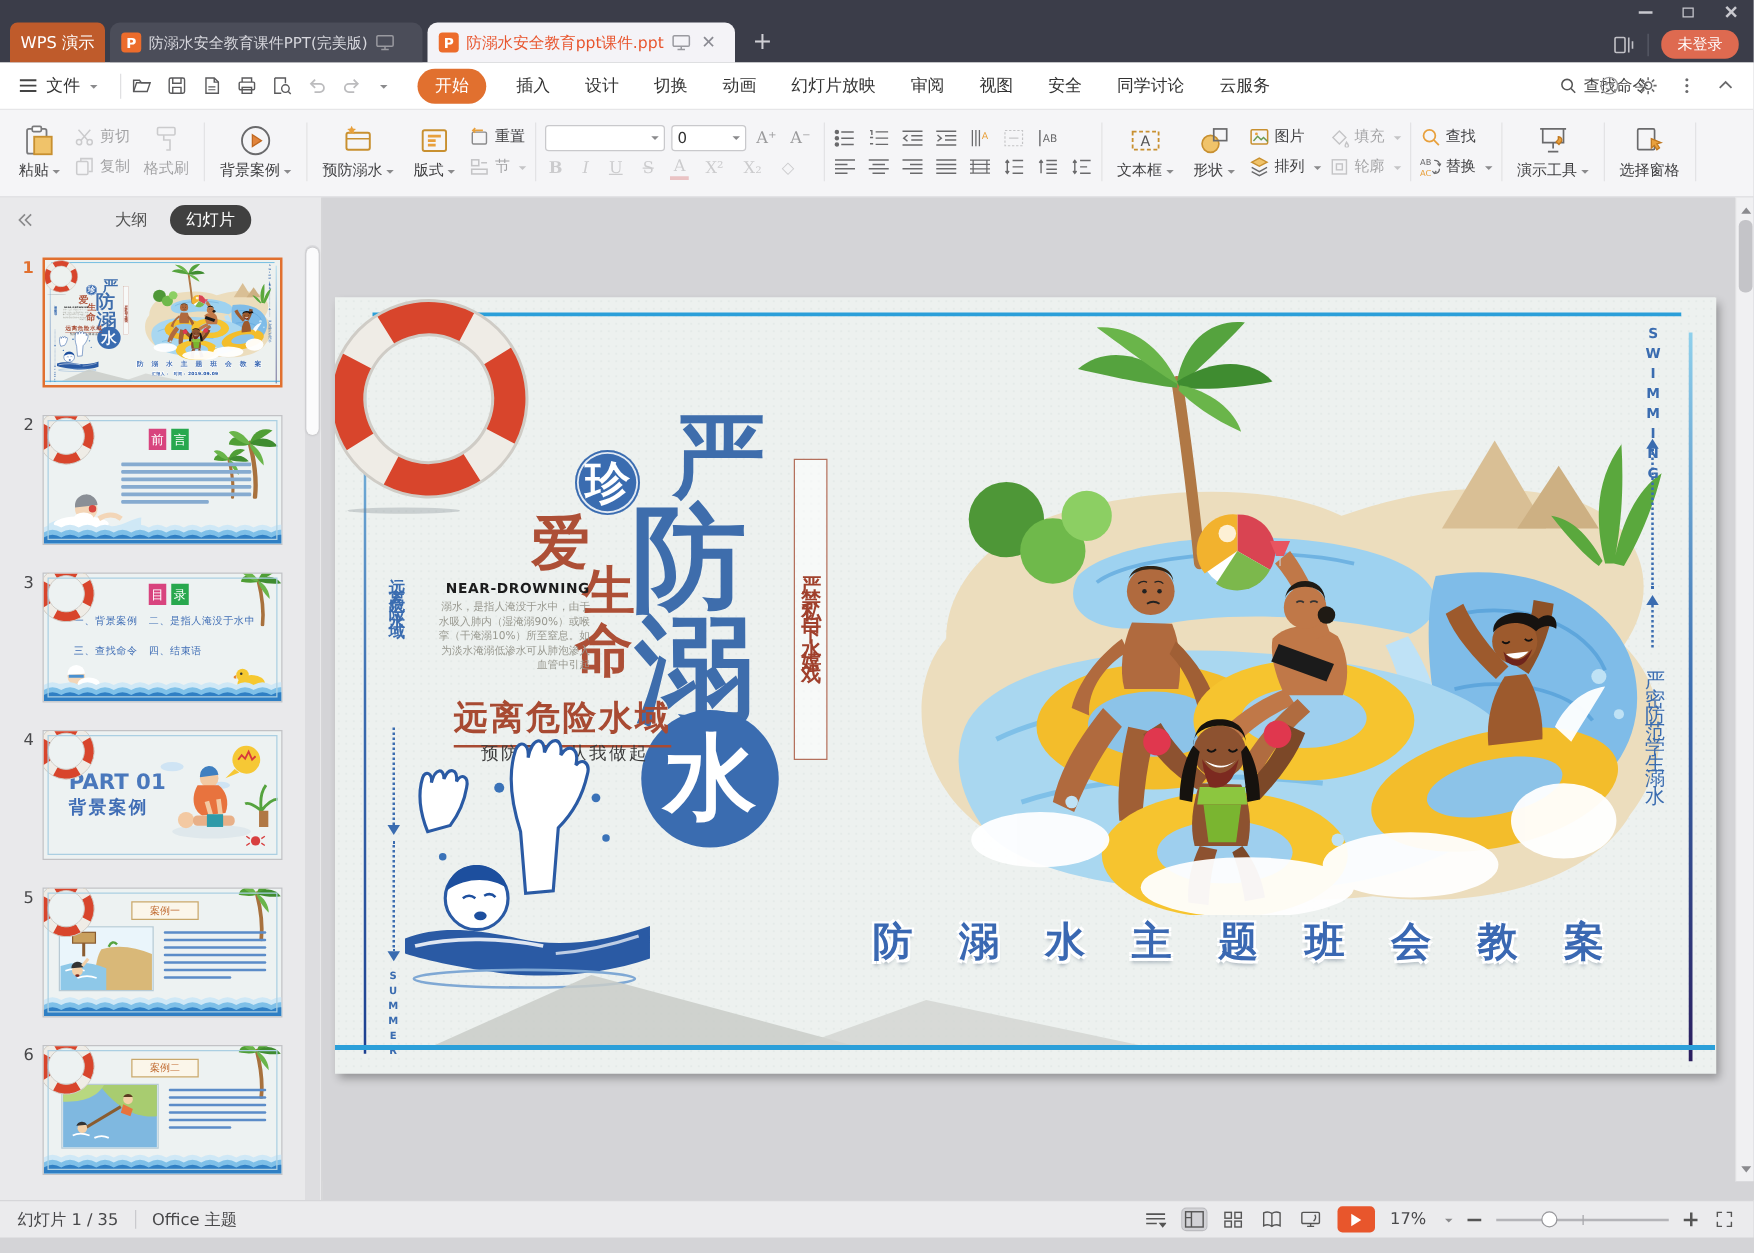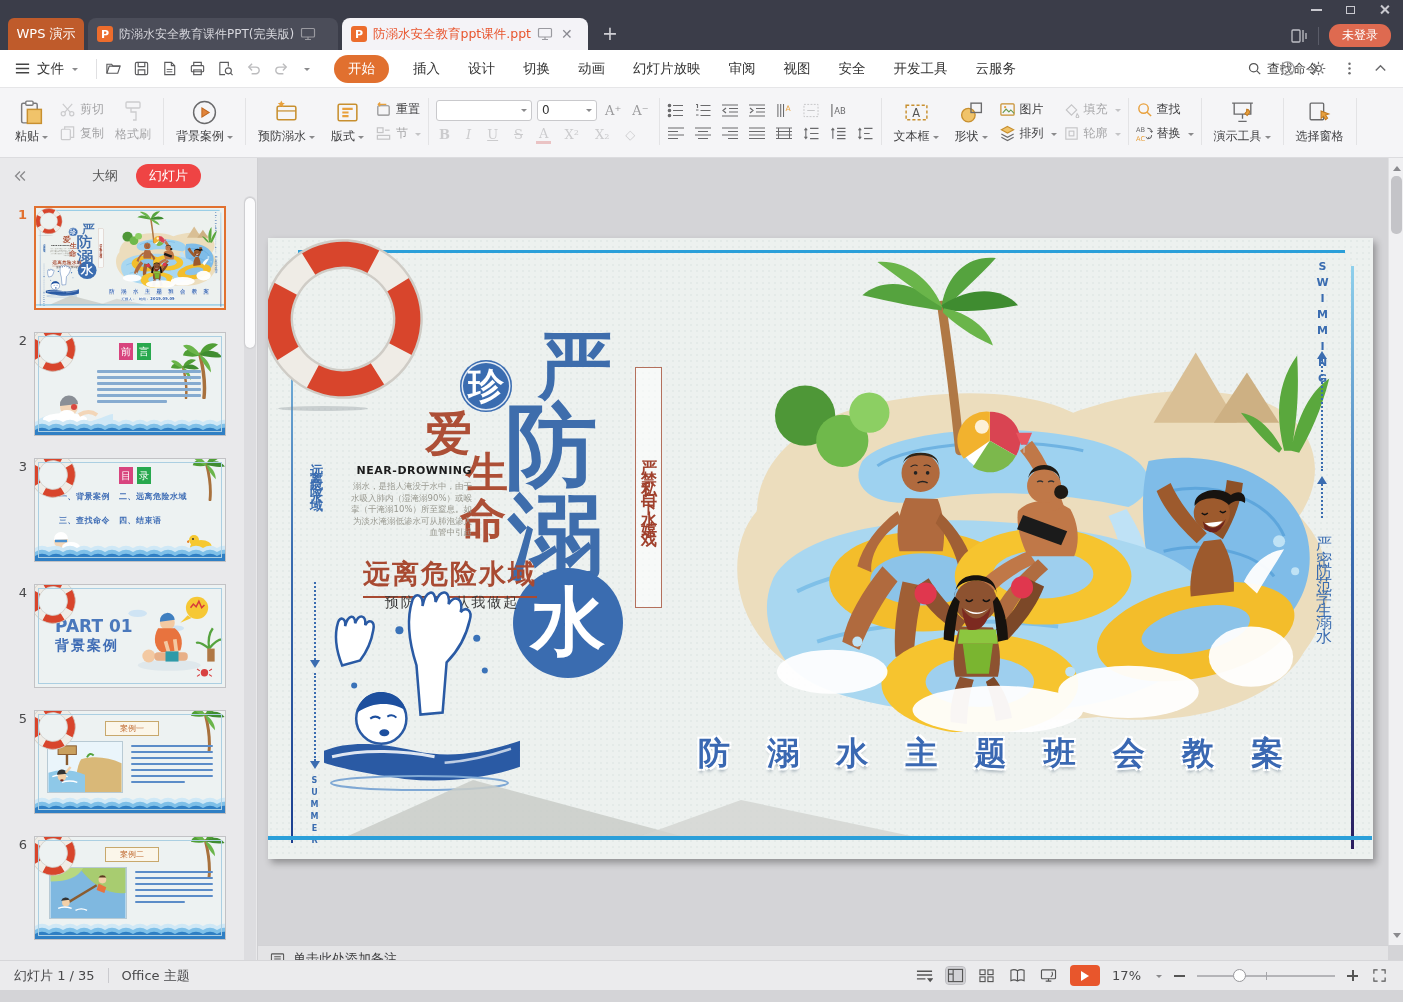--- a/index.html
+++ b/index.html
@@ -59,37 +59,37 @@
 .fbtn{font-size:13px;color:#9a9a9c;font-family:"DejaVu Serif","Liberation Serif",serif;padding:0 3px}
 .parrow{display:flex;align-items:center;gap:9px}
 .pic{width:18px;height:15px;display:inline-block}
 .pic svg{width:100%;height:100%}
 
 
 .sidebar{position:absolute;left:0;top:158px;width:258px;height:814px;background:#e9e9eb;border-right:1px solid #cfcfd2}
 .sb-head{height:36px;display:flex;align-items:center;font-size:13px;color:#555;gap:26px;padding-left:12px}
 .sb-chev{width:16px;height:16px}
 .sb-tabs{display:flex;gap:18px;align-items:center;margin-left:38px}
-.pill{background:#ef4444;color:#fff;border-radius:12px;padding:3px 13px}
+.pill{background:#404040;color:#fff;border-radius:12px;padding:3px 13px}
 .slist{position:absolute;left:0;top:36px;width:240px;height:778px;overflow:hidden;padding-top:12px}
 .srow{display:flex;margin-bottom:22px}
 .snum{width:34px;text-align:right;padding-right:7px;font-size:13px;color:#48484a;padding-top:1px}
 .thumb{width:192px;height:104px;background:#edf2f2;border:1px solid #c2c2c5;position:relative;overflow:hidden}
 .sel .thumb{border:2px solid #e1702f}
 .sel .snum{color:#e1702f;font-weight:bold}
 .mini::after{content:"";position:absolute;inset:3px;border:1px solid #abcfe2;pointer-events:none}
 .sb-scroll{position:absolute;right:1px;top:38px;width:12px;height:770px;background:#dddde0;border-radius:6px}
 .sb-sthumb{position:absolute;left:1px;top:2px;width:10px;height:150px;background:#fbfbfc;border-radius:5px;box-shadow:0 0 2px rgba(0,0,0,.25)}
 .tbuoy{position:absolute;left:-5px;top:-7px;width:46px;height:46px}
 .tpalm{position:absolute}
 .hblk{position:absolute;top:10px;width:14px;height:17px;color:#fff;font-size:10px;display:flex;align-items:center;justify-content:center}
 .pinkb{background:#d8447e}.greenb{background:#28a84e}
 .tline{position:absolute;height:2.5px;background:#86abd0;border-radius:1px}
 .waves-holder{position:absolute;left:0;bottom:0;width:192px;height:18px}
-.tocitem{position:absolute;font-size:8px;font-weight:bold;color:#3f6db5;letter-spacing:.5px;white-space:nowrap}
+.tocitem{position:absolute;font-size:8px;font-weight:normal;color:#3f6db5;letter-spacing:.5px;white-space:nowrap}
 .casebox{position:absolute;left:70px;top:10px;width:54px;height:15px;border:1px solid #c8a86c;background:#fbf6ea;color:#c06a30;font-size:8px;display:flex;align-items:center;justify-content:center}
 .caseimg{position:absolute;border:1px solid #b8cad4;background:#eaf5fb}
 .tbar{position:absolute;height:2.2px;background:#5b8cc8;border-radius:1px}
 
 .canvas{position:absolute;left:258px;top:158px;width:1130px;height:787px;background:#d4d4d7}
 #main-slide-holder{position:absolute;left:10px;top:80px;width:1105px;height:621px;box-shadow:3px 4px 7px rgba(0,0,0,.32);background:#edf1ef}
 .vscroll{position:absolute;left:1388px;top:158px;width:15px;height:787px;background:#f0f0f2;border-left:1px solid #e0e0e2}
 .varrow{width:15px;height:16px;display:flex;align-items:center;justify-content:center}
 .tri-s-up{width:0;height:0;border:4px solid transparent;border-bottom:5px solid #8a8a8e}
 .tri-s-dn{width:0;height:0;border:4px solid transparent;border-top:5px solid #8a8a8e}
@@ -240,21 +240,21 @@
     </span>
     <span class="mtab active">开始</span>
     <span class="mtab">插入</span>
     <span class="mtab">设计</span>
     <span class="mtab">切换</span>
     <span class="mtab">动画</span>
     <span class="mtab">幻灯片放映</span>
     <span class="mtab">审阅</span>
     <span class="mtab">视图</span>
     <span class="mtab">安全</span>
-    <span class="mtab">开发工具</span>
+    <span class="mtab">同学讨论</span>
     <span class="mtab">云服务</span>
     <span class="msearch">
       <span class="qic" style="width:15px;height:15px"><svg viewBox="0 0 18 18" fill="none" stroke="#555" stroke-width="1.5">
             <circle cx="8" cy="8" r="5"></circle>
             <path d="M11.8 11.8l4 4"></path>
           </svg></span>
       <span>查找命令</span>
     </span>
     <span class="mright">
       <span class="qic"><svg viewBox="0 0 18 18" fill="none" stroke="#9a9a9c" stroke-width="1.2">
@@ -825,21 +825,21 @@
                   <path d="M24,16 C12,6 2,8 0,18 C10,20 18,20 24,18 Z"></path>
                   <path d="M24,16 C16,4 6,0 0,4 C8,12 16,17 23,18 Z" fill="#6ab54a"></path>
                   <path d="M24,16 C28,2 40,-2 50,2 C40,10 30,15 25,17 Z"></path>
                   <path d="M25,16 C36,8 48,10 56,20 C46,22 34,20 26,18 Z" fill="#3f8c30"></path>
                   <path d="M25,17 C34,22 40,32 40,42 C32,34 27,26 24,19 Z" fill="#6ab54a"></path>
                 </g>
               </svg></div>
           <span class="hblk pinkb" style="left:84px;top:8px">目</span>
           <span class="hblk greenb" style="left:102px;top:8px">录</span>
           <span class="tocitem" style="left:24px;top:32px">一、背景案例</span>
-          <span class="tocitem" style="left:84px;top:32px">二、远离危险水域</span>
+          <span class="tocitem" style="left:84px;top:32px">二、是指人淹没于水中</span>
           <span class="tocitem" style="left:24px;top:56px">三、查找命令</span>
           <span class="tocitem" style="left:84px;top:56px">四、结束语</span>
           <svg style="position:absolute;left:6px;top:72px" width="46" height="28" viewBox="0 0 46 28">
             <path d="M0,18 Q10,13 22,18 T46,17 V28 H0 Z" fill="#cfe8f6"></path>
             <circle cx="20" cy="10" r="7" fill="#f3d6b8"></circle>
             <path d="M13,8 A7,7 0 0 1 27,8 L13,9 Z" fill="#fff"></path>
             <path d="M14,10 h12" stroke="#4a90d0" stroke-width="2.5"></path>
             <ellipse cx="30" cy="16" rx="9" ry="5" fill="#fff"></ellipse>
           </svg>
           <svg style="position:absolute;left:152px;top:74px" width="28" height="22" viewBox="0 0 28 22">
@@ -1220,27 +1220,20 @@
   <div class="vscroll">
     <div class="varrow">
         <span class="tri-s-up"></span>
       </div>
     <div class="vthumb"></div>
     <div class="varrow bot">
         <span class="tri-s-dn"></span>
       </div>
   </div>
 
-  <div class="notesbar">
-    <span class="nic"><svg viewBox="0 0 16 16" fill="none" stroke="#555" stroke-width="1.1">
-          <rect x="1.5" y="2" width="13" height="9.5" rx="1"></rect>
-          <path d="M4.5 5h7M4.5 7.5h7M4.5 11.5L3 14v-2.5"></path>
-        </svg></span>
-    <span>单击此处添加备注</span>
-  </div>
 
   <div class="statusbar">
     <span>幻灯片 1 / 35</span>
     <span class="stsep"></span>
     <span>Office 主题</span>
     <span class="stright">
       <span class="vic">
           <svg viewBox="0 0 18 14" fill="none" stroke="#555" stroke-width="1.4">
             <path d="M1 2.5h16M1 6.5h16M1 10.5h9"></path>
             <path d="M13 10.5l2 2.5 2-2.5z" fill="#555"></path>

